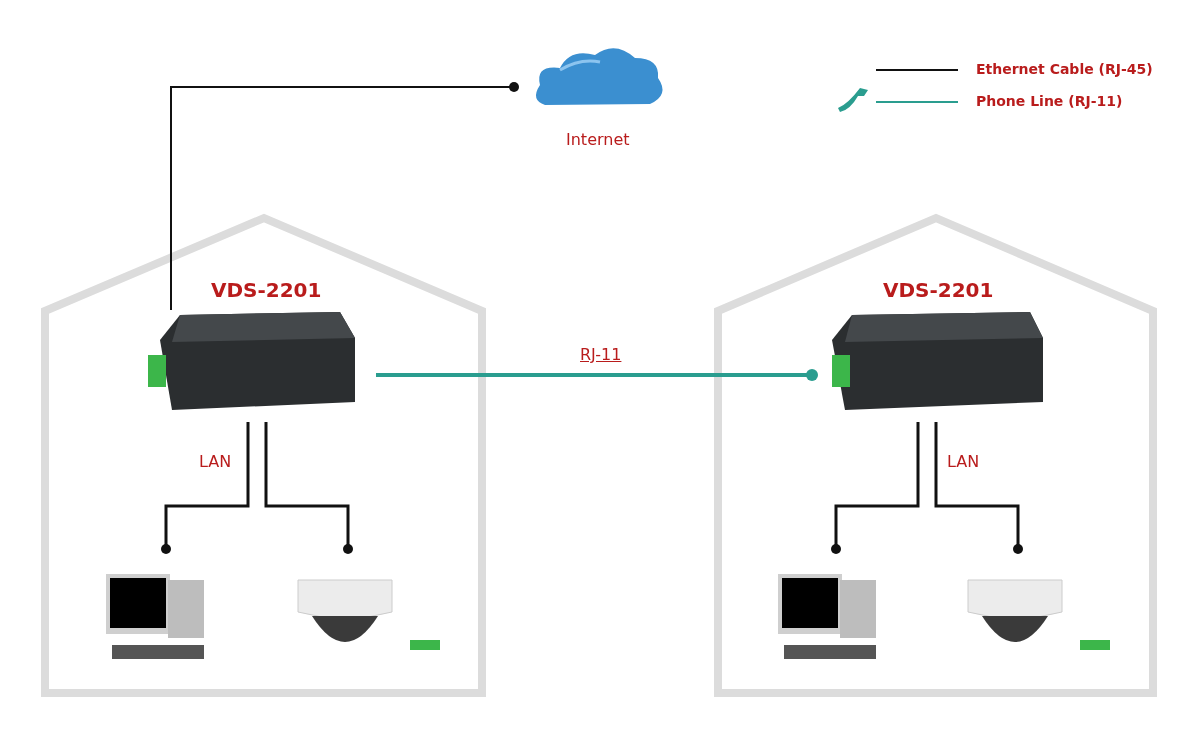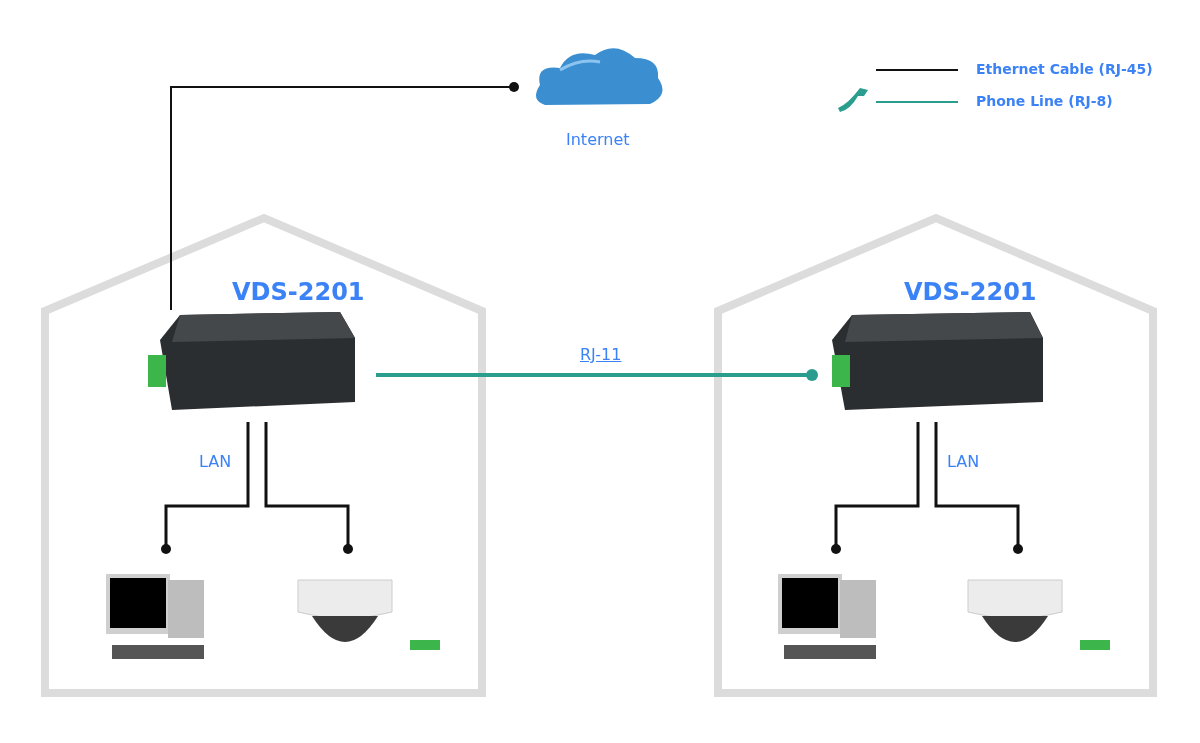--- a/index.html
+++ b/index.html
@@ -1,19 +1,19 @@
 <!DOCTYPE html>
 <html><head>
 <meta charset="utf-8">
 <style>
   html,body{margin:0;padding:0;background:#fff;}
   body{width:1200px;height:743px;position:relative;overflow:hidden;font-family:"DejaVu Sans",sans-serif;}
   svg{position:absolute;left:0;top:0;}
-  .lbl{position:absolute;white-space:nowrap;color:#3b82f6;}
-  .title{font-weight:bold;font-size:24px;margin-left:21px;}
+  .lbl{position:absolute;white-space:nowrap;color:#b91c1c;}
+  .title{font-weight:bold;font-size:20px;}
   .sm{font-size:16px;}
   .leg{font-weight:bold;font-size:14px;}
 </style>
 </head>
 <body>
 
 <svg width="1200" height="743">
 
   <polygon points="45,693 45,311 264,218 482,311 482,693" fill="none" stroke="#dcdcdc" stroke-width="8"></polygon>
   <polygon points="718,693 718,311 936,218 1153,311 1153,693" fill="none" stroke="#dcdcdc" stroke-width="8"></polygon>
@@ -79,13 +79,13 @@
   <path d="M840 112 Q850 110 858 96 L864 96 L868 90 L860 88 Q848 104 838 108 Z" fill="#2a9d8f"></path>
 </svg>
 
 <div class="lbl sm" style="left:566px;top:130px;">Internet</div>
 <div class="lbl sm" style="left:580px;top:345px;text-decoration:underline;">RJ-11</div>
 <div class="lbl title" style="left:211px;top:278px;">VDS-2201</div>
 <div class="lbl title" style="left:883px;top:278px;">VDS-2201</div>
 <div class="lbl sm" style="left:199px;top:452px;">LAN</div>
 <div class="lbl sm" style="left:947px;top:452px;">LAN</div>
 <div class="lbl leg" style="left:976px;top:61px;">Ethernet Cable (RJ-45)</div>
-<div class="lbl leg" style="left:976px;top:93px;">Phone Line (RJ-8)</div>
+<div class="lbl leg" style="left:976px;top:93px;">Phone Line (RJ-11)</div>
 
 </body></html>

